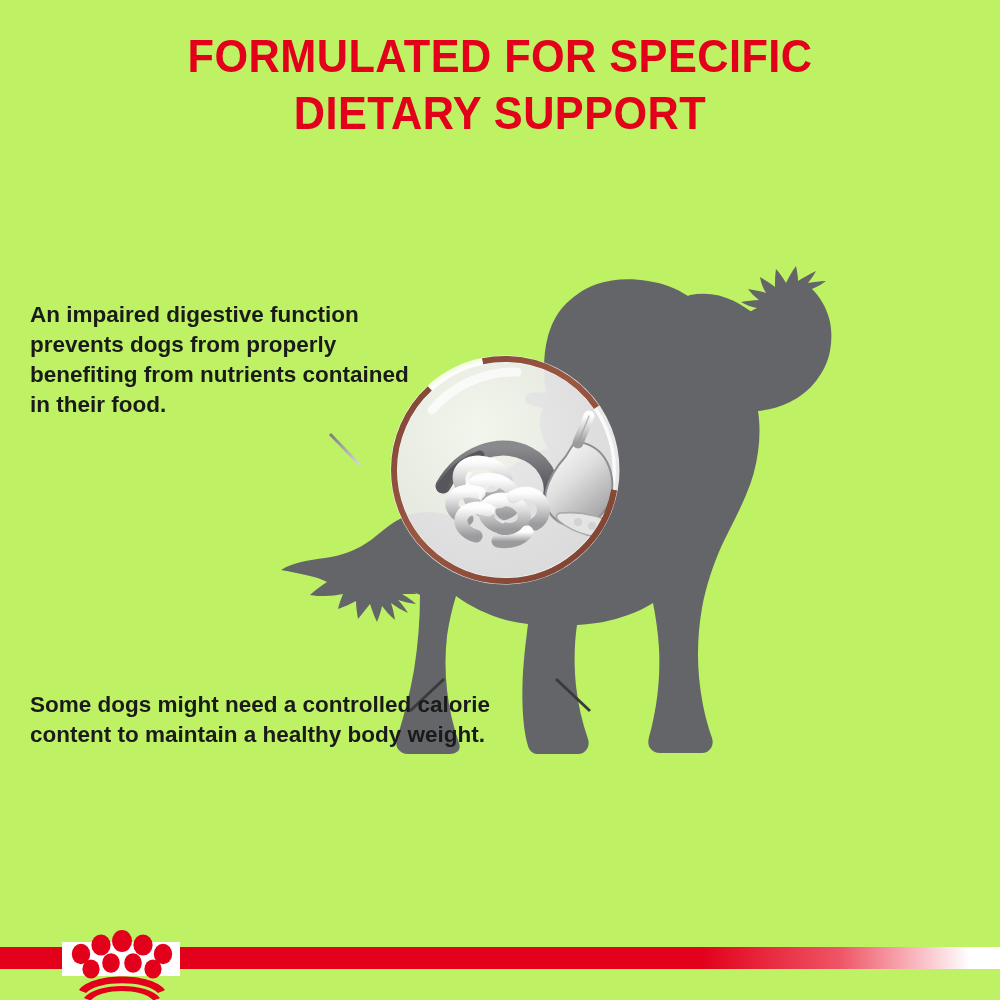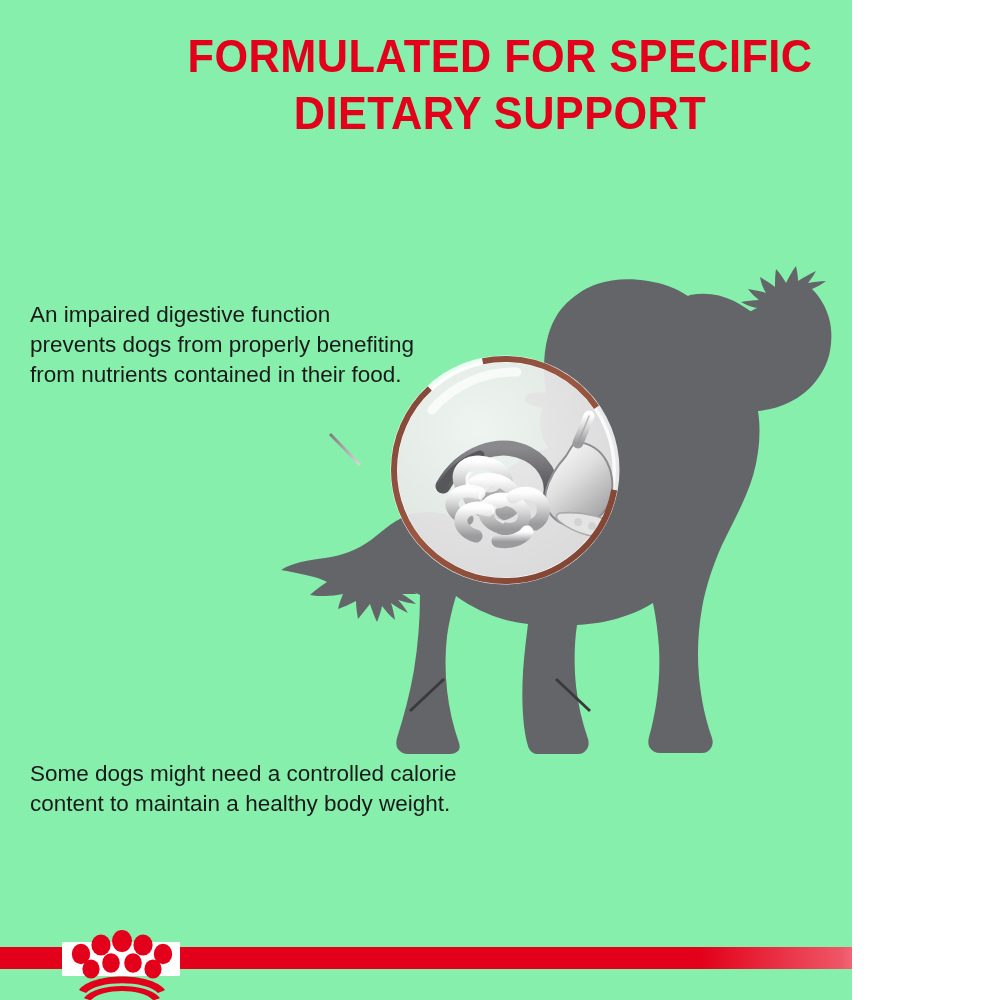--- a/index.html
+++ b/index.html
@@ -2,23 +2,23 @@
 <html><head>
 <meta charset="utf-8">
 <style>
   html, body {
     margin: 0;
     padding: 0;
     background: #ffffff;
   }
   #page {
     position: relative;
-    width: 852px;
+    width: 1000px;
     height: 1000px;
-    background: #86efac;
+    background: #bef264;
     overflow: hidden;
     font-family: "Liberation Sans", "DejaVu Sans", sans-serif;
   }
 
   
   #headline {
     position: absolute;
     left: 0;
     top: 28px;
     width: 1000px;
@@ -34,37 +34,37 @@
   }
   #headline .hl-line { display: block; white-space: nowrap; }
 
   
   .body-text {
     position: absolute;
     color: #1a1a1a;
     font-family: "Liberation Sans", "DejaVu Sans", sans-serif;
     font-size: 22.5px;
     line-height: 30px;
-    font-weight: 400;
+    font-weight: 700;
   }
   #txt-top-left {
     left: 30px;
     top: 300px;
     width: 390px;
     text-align: left;
   }
   #txt-right {
     left: 660px;
     top: 572px;
     width: 315px;
     text-align: right;
   }
   #txt-bottom-left {
     left: 30px;
-    top: 759px;
+    top: 690px;
     width: 470px;
     text-align: left;
   }
 
   
   #leaders {
     position: absolute;
     left: 0;
     top: 0;
     width: 1000px;

